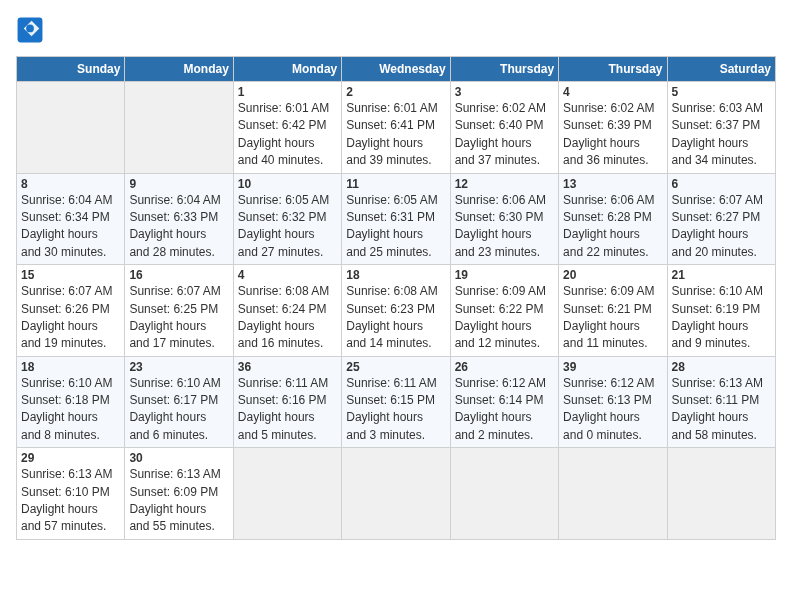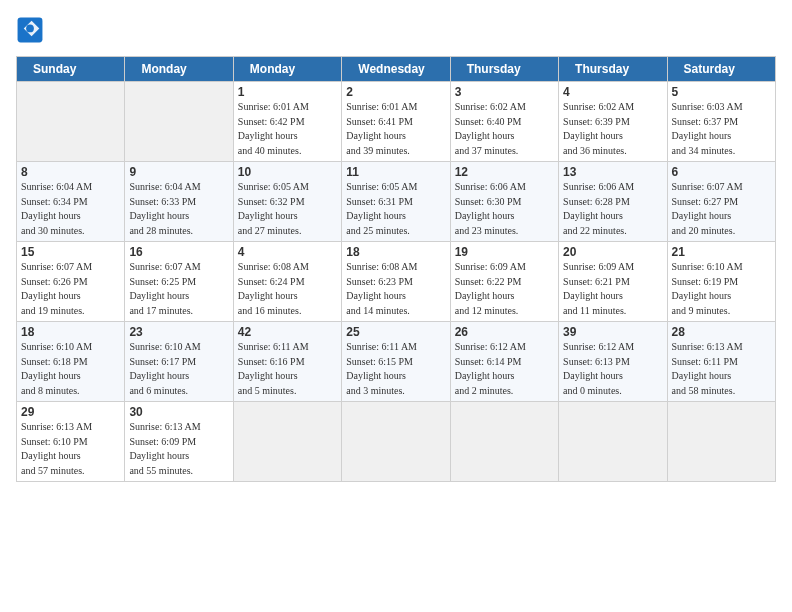--- a/index.html
+++ b/index.html
@@ -54,22 +54,22 @@
     table {
       width: 100%;
       border-collapse: collapse;
       table-layout: fixed;
     }
     thead tr th {
       background-color: #2c6fad;
       color: #fff;
       font-size: 12px;
       font-weight: bold;
-      padding: 5px 16px;
-      text-align: left;
+      padding: 5px 4px;
+      text-align: right;
       border: 1px solid #ccc;
     }
     tbody tr td {
       vertical-align: top;
       border: 1px solid #d0d0d0;
       padding: 3px 4px;
       font-size: 9.5px;
       color: #333;
       height: 78px;
       background: #fff;
@@ -80,24 +80,23 @@
     tbody tr td:empty {
       background: #f0f0f0;
     }
     .day-num {
       font-size: 12px;
       font-weight: bold;
       display: block;
       margin-bottom: 1px;
     }
     .day-info {
-      font-size: 10px;
+      font-size: 12px;
       line-height: 1.45;
       color: #333;
-      font-family: Liberation Serif, serif;
     }
   </style>
 </head>
 <body>
 
 <div class="container">
   <div class="header-row">
     <div class="logo">
       <svg class="logo-icon" viewBox="0 0 36 36">
         <rect x="2" y="2" width="32" height="32" rx="4" fill="#1a73c9"></rect>
@@ -215,21 +214,21 @@
         <tr>
           <td>
             <span class="day-num">18</span>
             <div class="day-info">Sunrise: 6:10 AM<br>Sunset: 6:18 PM<br>Daylight hours<br>and 8 minutes.</div>
           </td>
           <td>
             <span class="day-num">23</span>
             <div class="day-info">Sunrise: 6:10 AM<br>Sunset: 6:17 PM<br>Daylight hours<br>and 6 minutes.</div>
           </td>
           <td>
-            <span class="day-num">42</span>
+            <span class="day-num">36</span>
             <div class="day-info">Sunrise: 6:11 AM<br>Sunset: 6:16 PM<br>Daylight hours<br>and 5 minutes.</div>
           </td>
           <td>
             <span class="day-num">25</span>
             <div class="day-info">Sunrise: 6:11 AM<br>Sunset: 6:15 PM<br>Daylight hours<br>and 3 minutes.</div>
           </td>
           <td>
             <span class="day-num">26</span>
             <div class="day-info">Sunrise: 6:12 AM<br>Sunset: 6:14 PM<br>Daylight hours<br>and 2 minutes.</div>
           </td>

